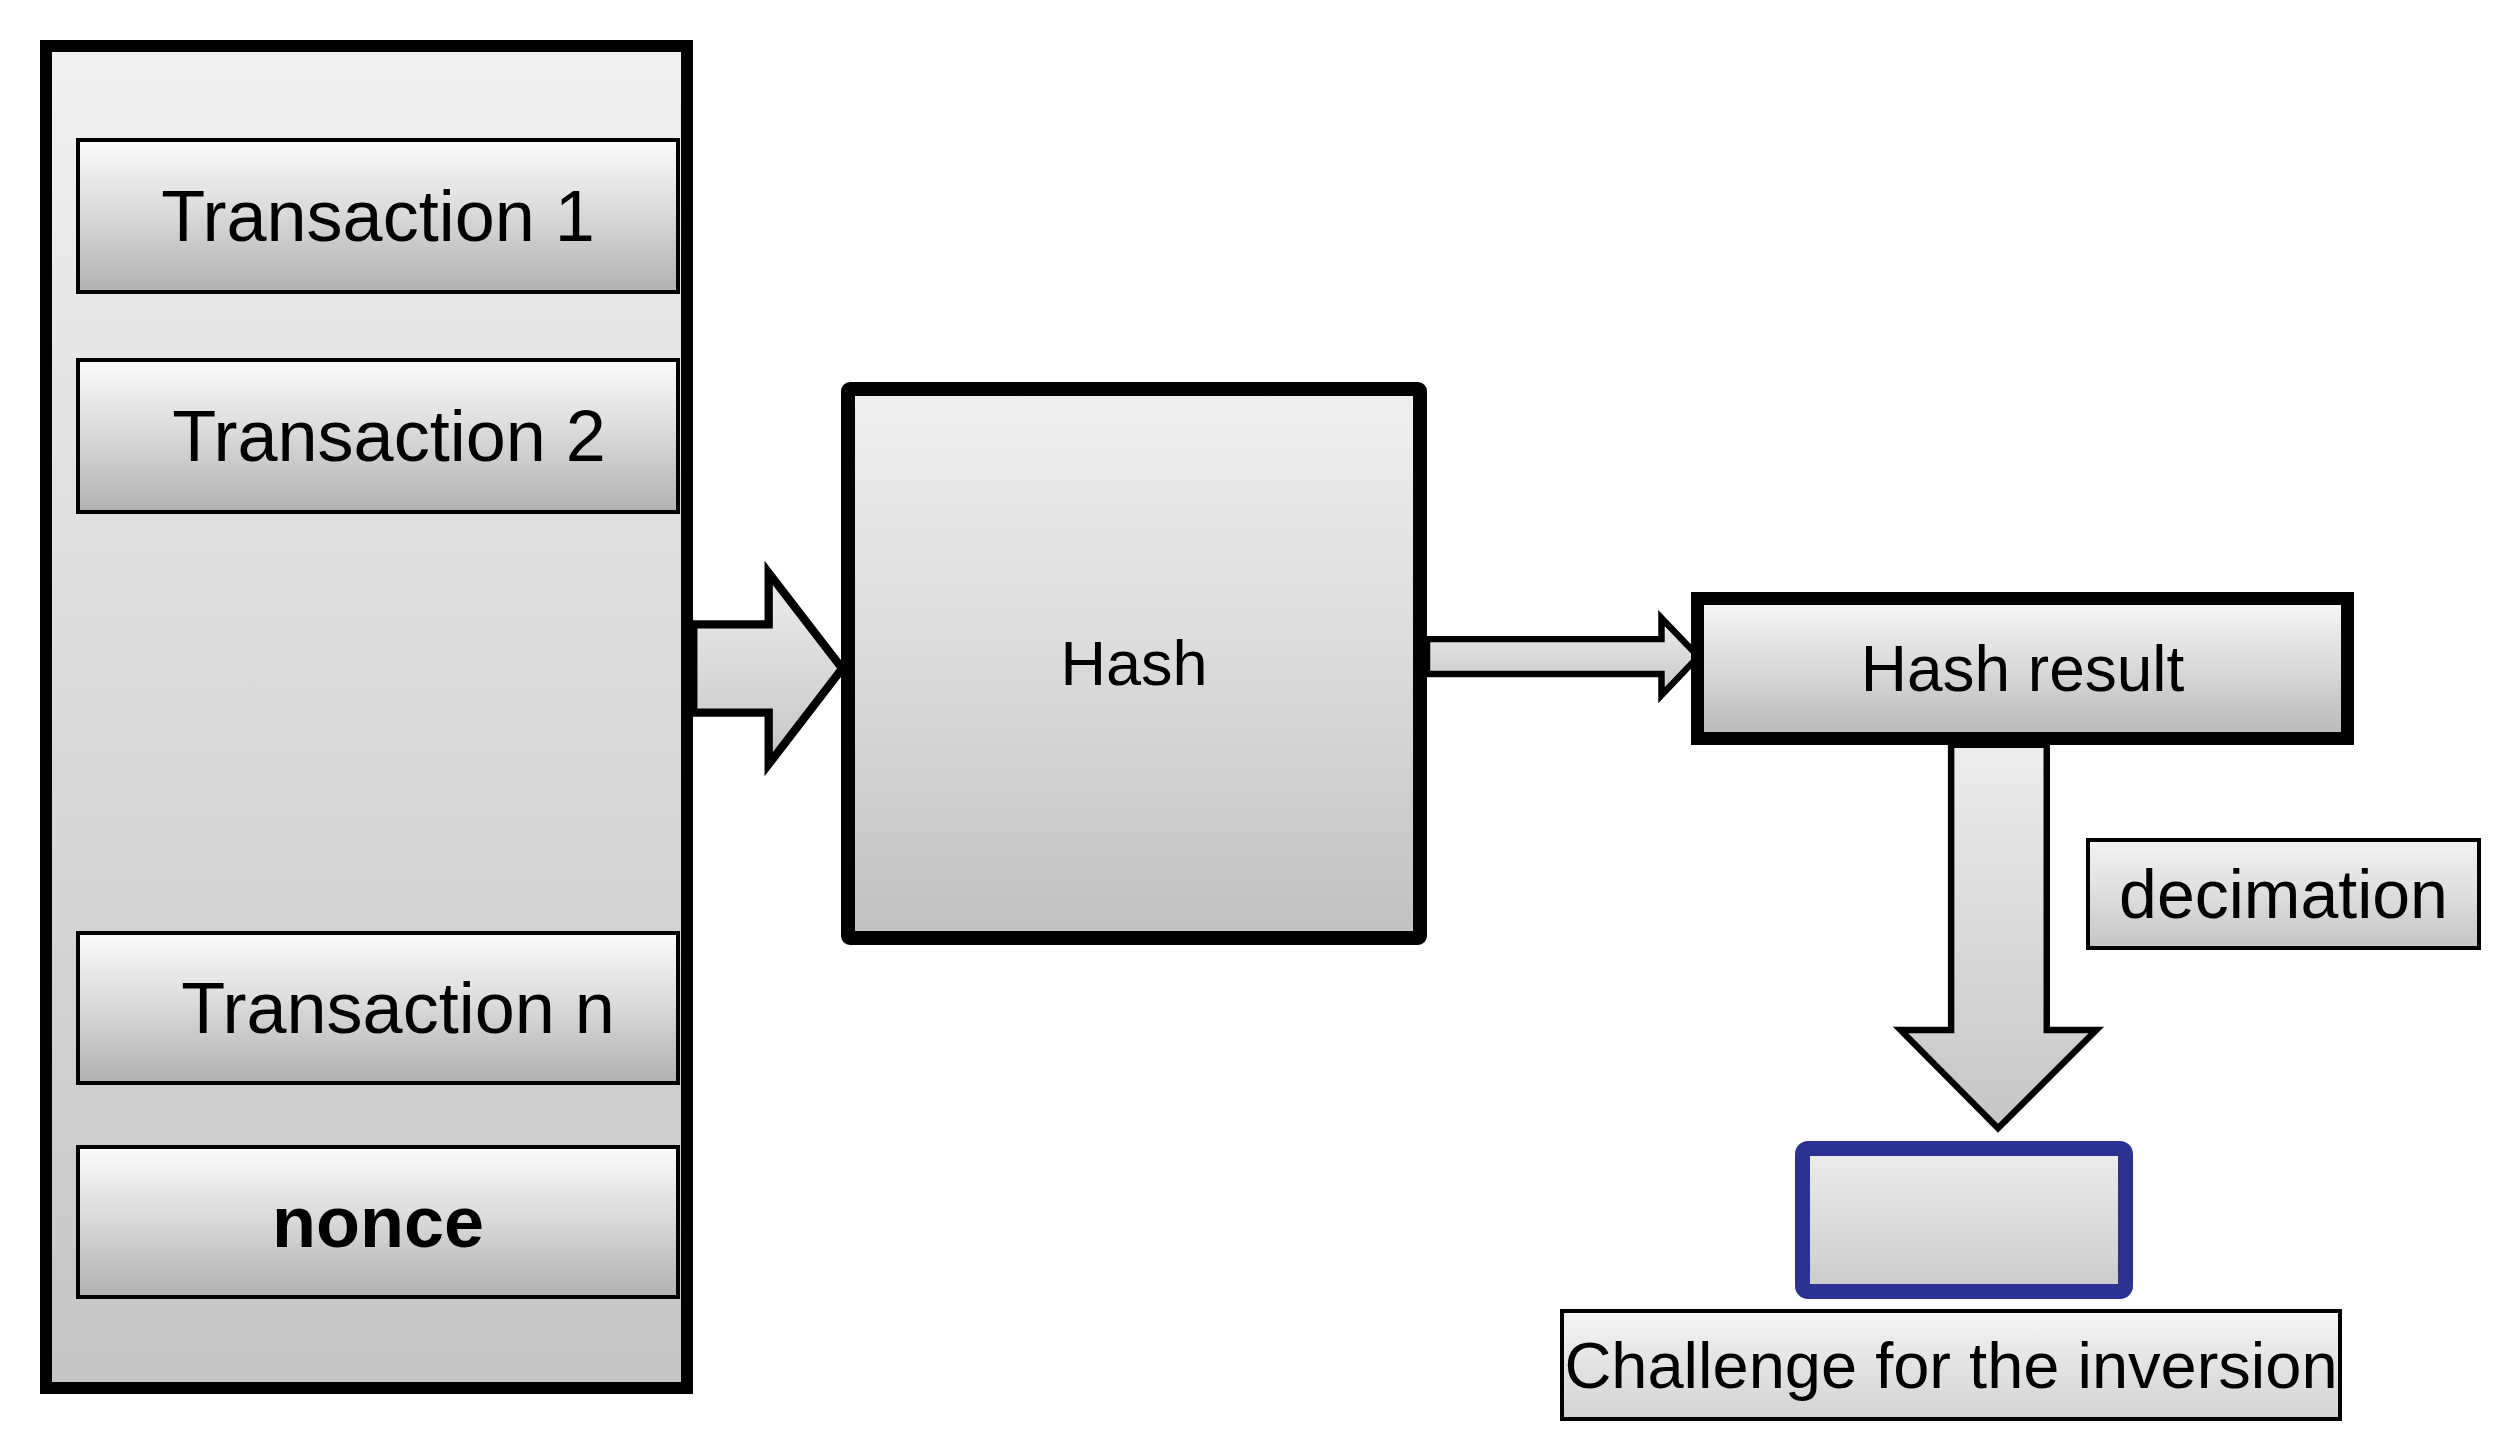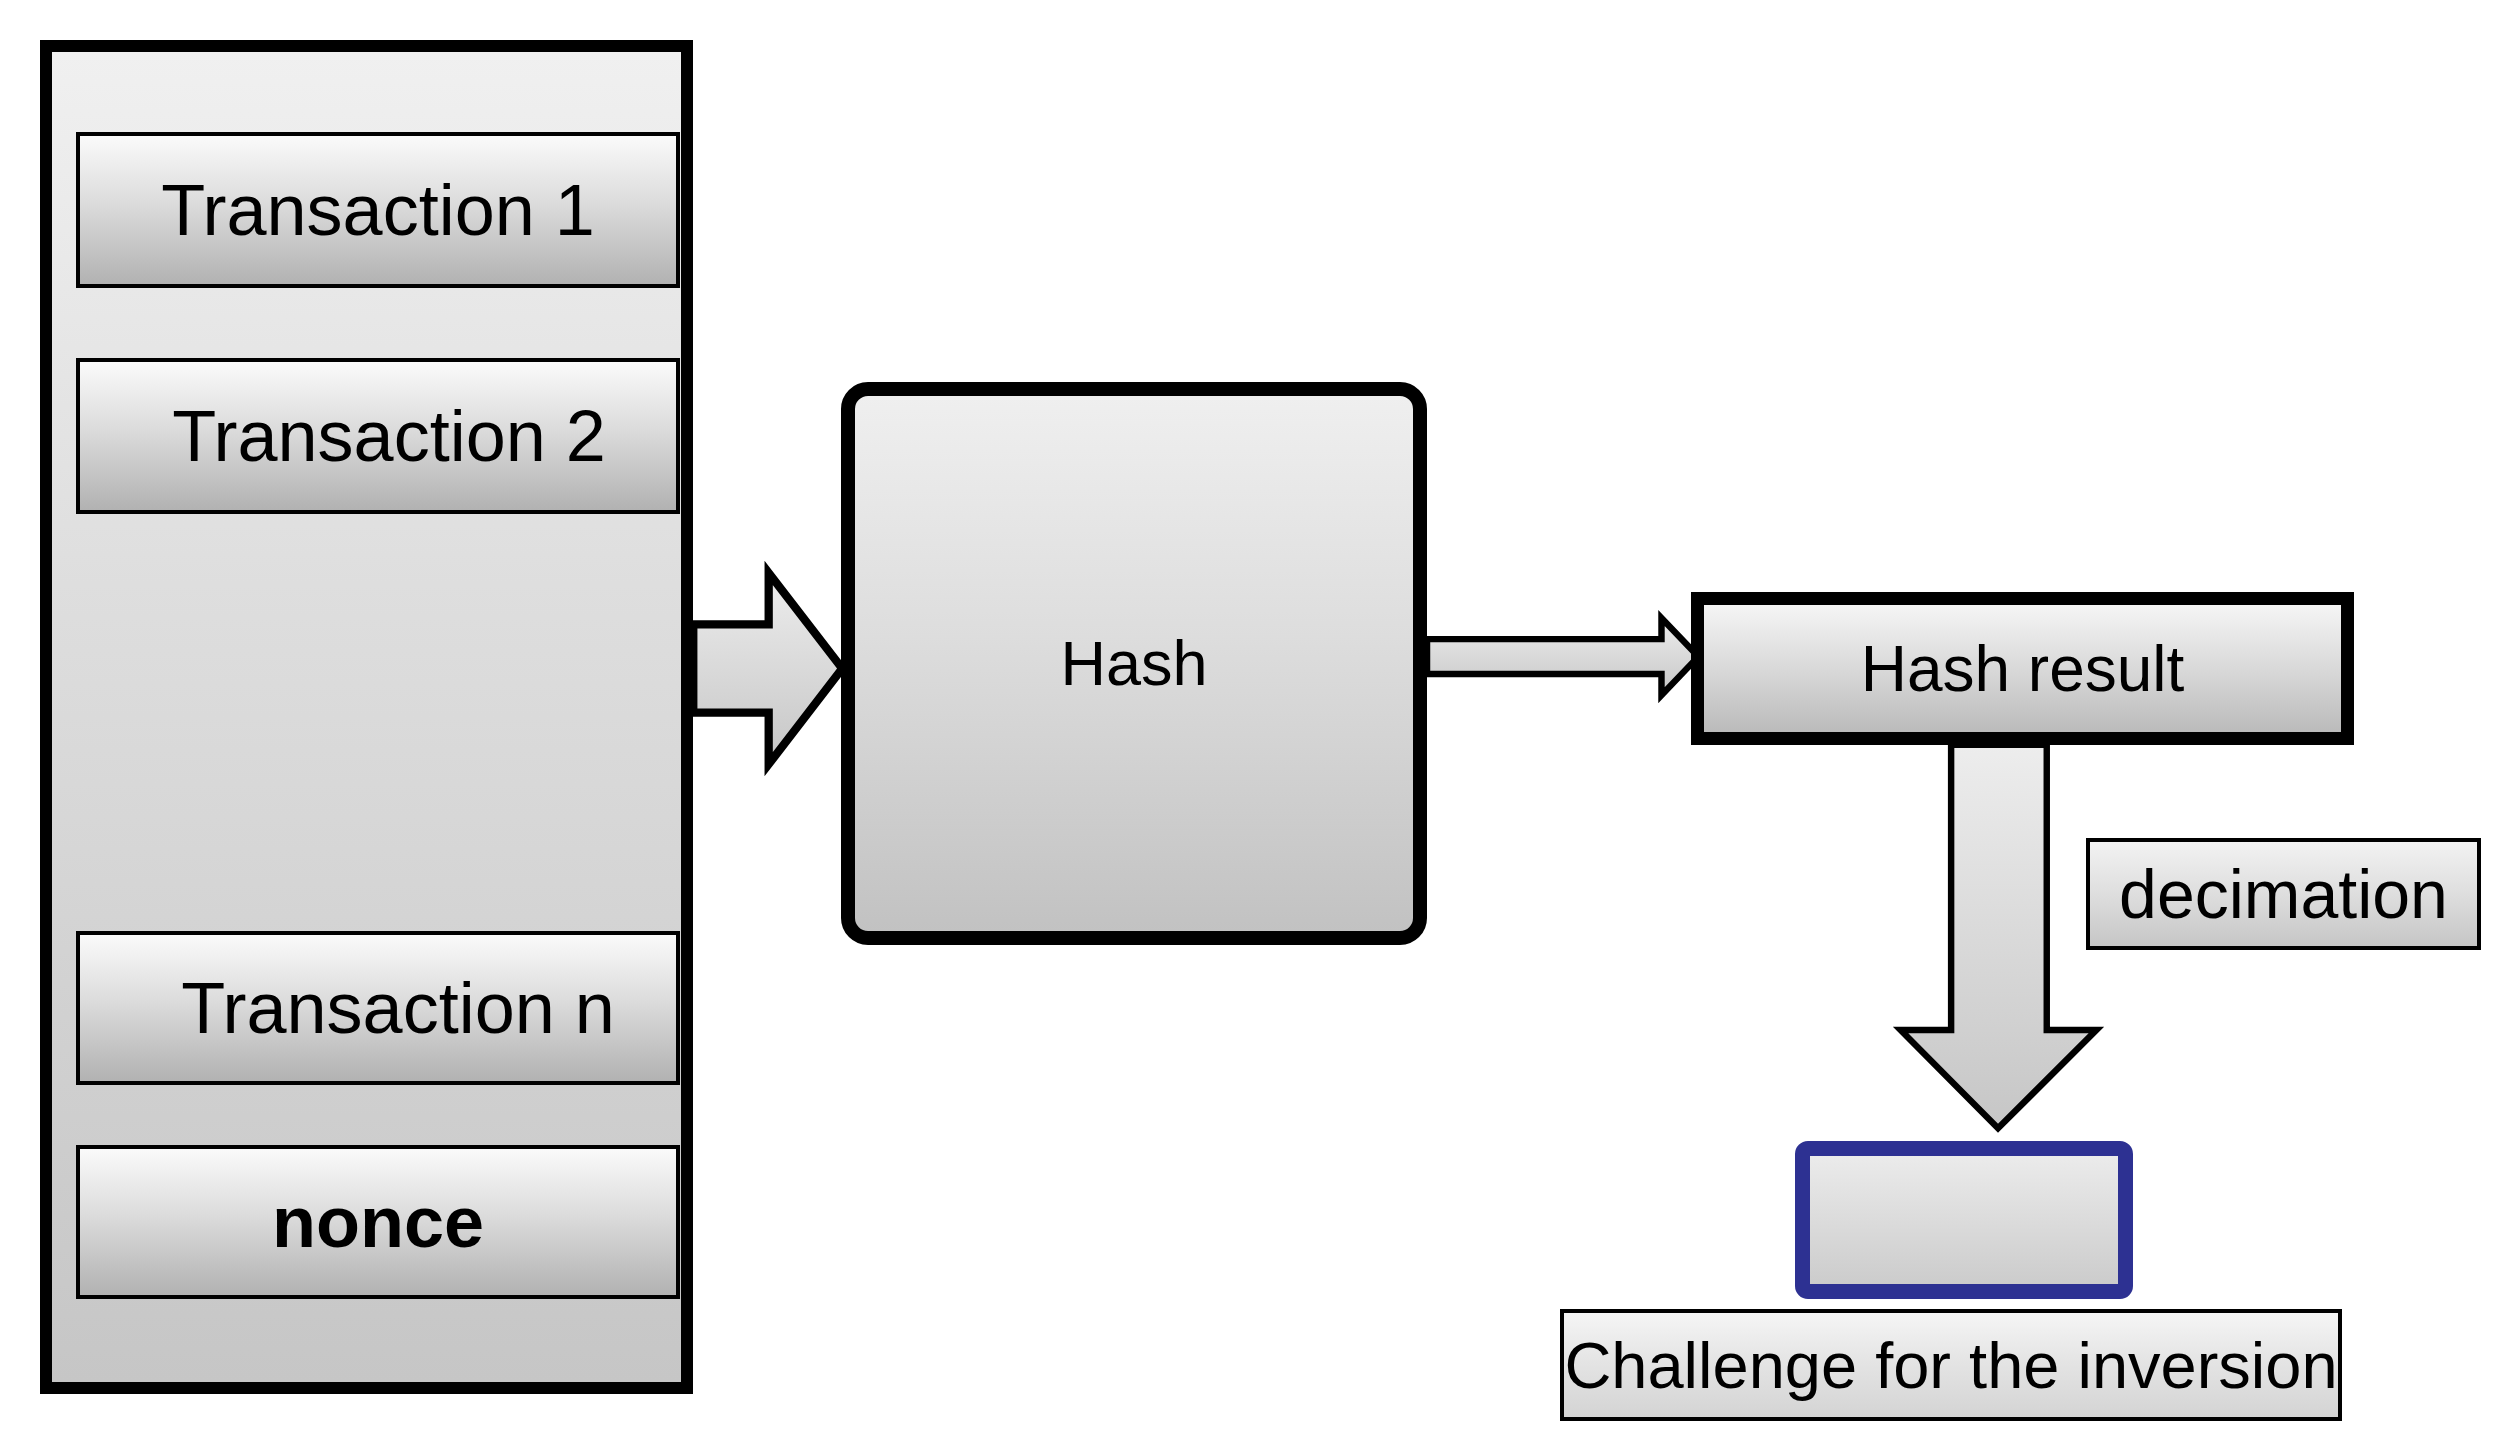--- a/index.html
+++ b/index.html
@@ -35,21 +35,21 @@
   }
   .txbox.t1 { top: 116px; }
   .txbox.t2 { top: 347px; padding-left: 22px; }
   .txbox.tn { top: 920px; height: 154px; padding-left: 40px; }
   .txbox.nonce { top: 1134px; height: 154px; }
 
   
   .hashfn {
     left: 841px; top: 382px; width: 586px; height: 563px;
     border: 14.7px solid #000;
-    border-radius: 27px;
+    border-radius: 9px;
     background: linear-gradient(to bottom, #efefef 0%, #dddddd 45%, #c2c2c2 100%);
     display: flex; flex-direction: column; align-items: center; justify-content: center;
     font-size: 63px; line-height: 1.36; text-align: center;
   }
 
   
   .hashresult {
     left: 1691px; top: 592px; width: 663px; height: 153px;
     border: 13px solid #000;
     background: linear-gradient(to bottom, #f5f5f5 0%, #d9d9d9 50%, #bbbbbb 100%);
@@ -102,21 +102,21 @@
         <stop offset="0" stop-color="#ededed"></stop>
         <stop offset="1" stop-color="#c6c6c6"></stop>
       </linearGradient>
     </defs>
     <polygon points="754,679 836,679 836,623 916,727 836,831 836,775 754,775" fill="url(#gradArrow)" stroke="#000000" stroke-width="9" stroke-linejoin="miter"></polygon>
     <polygon points="1552,695 1807,695 1807,672 1847,714 1807,756 1807,733 1552,733" fill="url(#gradArrow)" stroke="#000000" stroke-width="7" stroke-linejoin="miter"></polygon>
     <polygon points="2122,810 2226,810 2226,1120 2280,1120 2173,1227 2067,1120 2122,1120" fill="url(#gradArrow)" stroke="#000000" stroke-width="7" stroke-linejoin="miter"></polygon>
   </svg>
 
   <div class="abs block">
-    <div class="abs txbox t1" style="left:24px; top:80px;">
+    <div class="abs txbox t1" style="left:24px; top:86px;">
       <span>Transaction 1</span>
     </div>
     <div class="abs txbox t2" style="left:24px; top:306px;">
       <span>Transaction 2</span>
     </div>
     <div class="abs txbox tn" style="left:24px; top:879px;">
       <span>Transaction n</span>
     </div>
     <div class="abs txbox nonce" style="left:24px; top:1093px;font-weight:bold;">
       <span>nonce</span>

